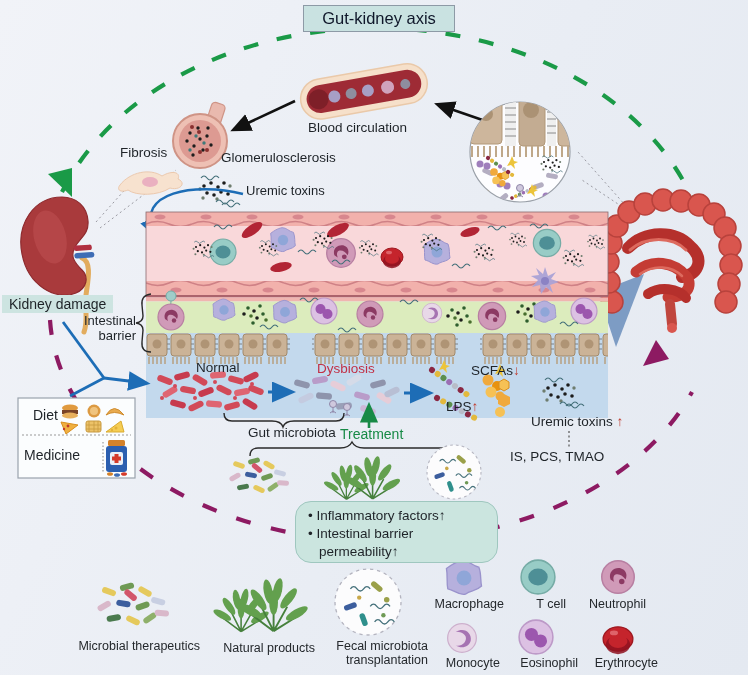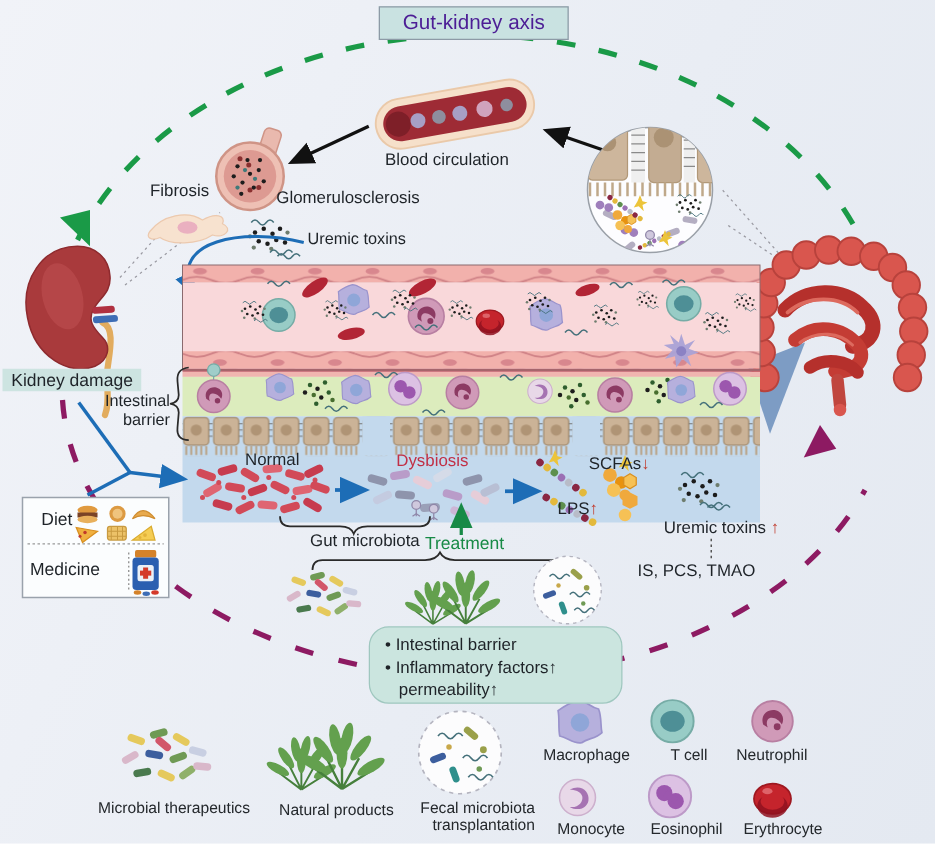--- a/index.html
+++ b/index.html
@@ -3,21 +3,21 @@
 <meta charset="utf-8">
 <style>
   html,body{margin:0;padding:0;}
   .stage{position:relative;width:748px;height:675px;overflow:hidden;
          background:linear-gradient(115deg,#f1f3f8 0%,#e9edf4 55%,#e4e9f1 100%);
          font-family:"Liberation Sans",sans-serif;color:#1e2328;}
   .stage svg{position:absolute;left:0;top:0;}
   .lbl{position:absolute;font-size:13.5px;line-height:1.15;white-space:nowrap;color:#1e2328;}
   .teal{background:#cde4e1;padding:1px 7px;}
   .title-box{left:303px;top:5px;width:142px;text-align:center;font-size:16.5px;
-             background:#c9e2e1;border:1px solid #8d9aa6;padding:3px 4px;color:#4c1d95;}
+             background:#c9e2e1;border:1px solid #8d9aa6;padding:3px 4px;color:#0f172a;}
   .fs14{font-size:14px;text-align:right;}
   .red-t{color:#c13046;}
   .green-t{color:#178a46;font-weight:normal;}
   .arrow-red{color:#c0392b;font-weight:bold;}
   .center{text-align:right;white-space:normal;}
   .effects{position:absolute;left:295px;top:501px;width:203px;height:62px;box-sizing:border-box;
            background:#cbe5df;border:1px solid #9fc7bf;border-radius:16px;padding:5px 8px 6px 12px;
            font-size:13.5px;line-height:1.32;}
   .effects .ind{padding-left:11px;}
   .leg{font-size:12.5px;color:#24282c;}
@@ -564,22 +564,22 @@
 <div class="lbl red-t" style="left:317px;top:361px;">Dysbiosis</div>
 <div class="lbl" style="left:248px;top:425px;">Gut microbiota</div>
 <div class="lbl green-t fs14" style="left:340px;top:426px;">Treatment</div>
 
 <div class="lbl" style="left:471px;top:363px;text-align:right;"><span>SCFAs</span><span class="arrow-red">↓</span></div>
 <div class="lbl" style="left:446px;top:399px;"><span>LPS</span><span class="arrow-red">↑</span></div>
 <div class="lbl" style="left:531px;top:414px;"><span>Uremic toxins</span> <span class="arrow-red">↑</span></div>
 <div class="lbl" style="left:510px;top:449px;">IS, PCS, TMAO</div>
 
 <div class="effects">
+  <div><span>•</span> <span>Inflammatory factors↑</span></div>
   <div><span>•</span> <span>Intestinal barrier</span></div>
-  <div><span>•</span> <span>Inflammatory factors↑</span></div>
   <div class="ind"><span>permeability↑</span></div>
 </div>
 
 <div class="lbl leg center" style="left:66px;top:639px;width:134px;">Microbial therapeutics</div>
 <div class="lbl leg center" style="left:203px;top:641px;width:112px;">Natural products</div>
 <div class="lbl leg center" style="left:312px;top:639px;width:116px;">
   <span>Fecal microbiota</span><br>
   <span>transplantation</span>
 </div>
 <div class="lbl leg center" style="left:426px;top:597px;width:78px;">Macrophage</div>

